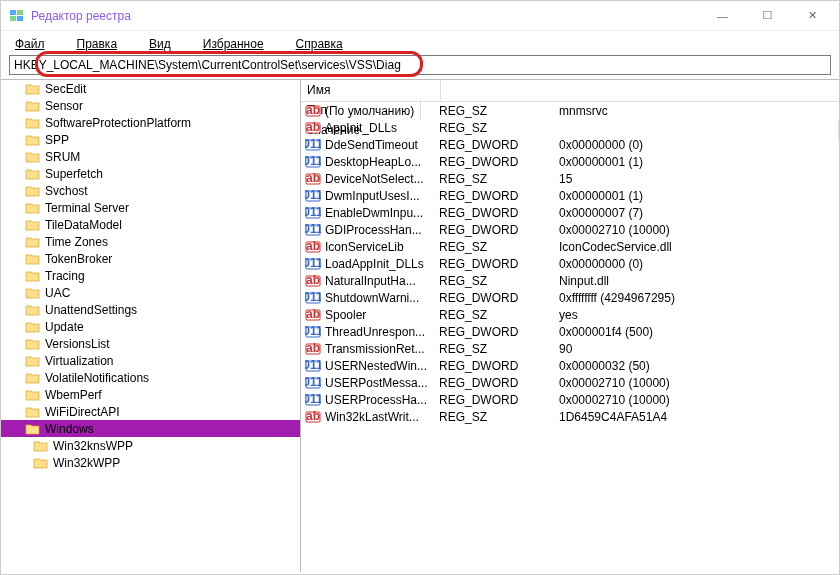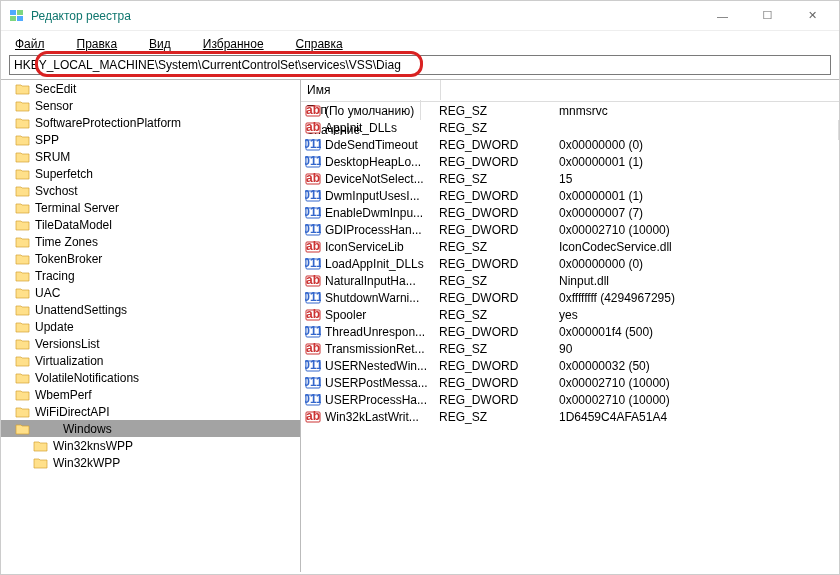--- a/index.html
+++ b/index.html
@@ -1,31 +1,31 @@
 <!DOCTYPE html>
 <html><head>
 <meta charset="utf-8">
 <style>
 * { margin: 0; padding: 0; box-sizing: border-box; font-family: 'Segoe UI', Tahoma, sans-serif; font-size: 12px; }
 body { background: #fff; width: 840px; height: 575px; overflow: hidden; border: 1px solid #ccc; position: relative; }
 .titlebar { height: 30px; display: flex; align-items: center; padding: 0 4px; border-bottom: 1px solid #eee; }
 .titlebar .icon { width: 16px; height: 16px; margin: 0 6px 0 4px; display: flex; align-items: center; justify-content: center; }
-.titlebar .title { flex: 1; color: #0f766e; font-size: 12px; }
+.titlebar .title { flex: 1; color: #8b5cf6; font-size: 12px; }
 .win-btns { display: flex; }
 .win-btn { width: 45px; height: 30px; display: flex; align-items: center; justify-content: center; color: #666; font-family: Arial; font-size: 11px; }
 .menubar { height: 22px; display: flex; align-items: flex-end; padding: 0 8px; gap: 20px; }
 .menu-item { padding: 2px 6px; text-decoration: underline; color: #000; font-size: 12px; cursor: default; }
 .addr-wrap { padding: 2px 8px 4px 8px; position: relative; }
 .addr-highlight { position: absolute; left: 34px; top: -2px; width: 388px; height: 26px; border: 3px solid #d92222; border-radius: 12px; pointer-events: none; z-index: 10; }
 .addr-input { width: 100%; height: 20px; border: 1px solid #7a7a7a; padding: 2px 4px; font-size: 12px; background: #fff; color: #000; }
 .main { display: flex; height: calc(100% - 80px); border-top: 1px solid #bbb; }
 .tree { width: 300px; border-right: 1px solid #bbb; overflow: hidden; background: #fff; }
-.tree-item { height: 17px; display: flex; align-items: center; padding-left: 14px; white-space: nowrap; cursor: default; }
+.tree-item { height: 17px; display: flex; align-items: center; padding-left: 24px; white-space: nowrap; cursor: default; }
 .tree-item .folder-icon { width: 16px; height: 14px; margin-right: 4px; display: inline-flex; align-items: center; justify-content: center; }
-.tree-item.selected { background: #a3a3a3; gap: 28px; }
+.tree-item.selected { background: #a21caf; }
 .tree-item.child { padding-left: 32px; }
 .values { flex: 1; overflow: hidden; }
 .cols { display: flex; height: 22px; border-bottom: 1px solid #ddd; flex-direction: column; }
 .col { padding: 3px 6px; border-right: 1px solid #ddd; color: #000; font-size: 12px; }
 .col.name { width: 140px; }
 .col.type { width: 120px; }
 .col.data { flex: 1; }
 .rows { }
 .row { display: flex; height: 17px; align-items: center; padding-left: 4px; }
 .row .val-icon { width: 16px; height: 16px; margin-right: 4px; display: inline-flex; align-items: center; justify-content: center; flex-shrink: 0; }

